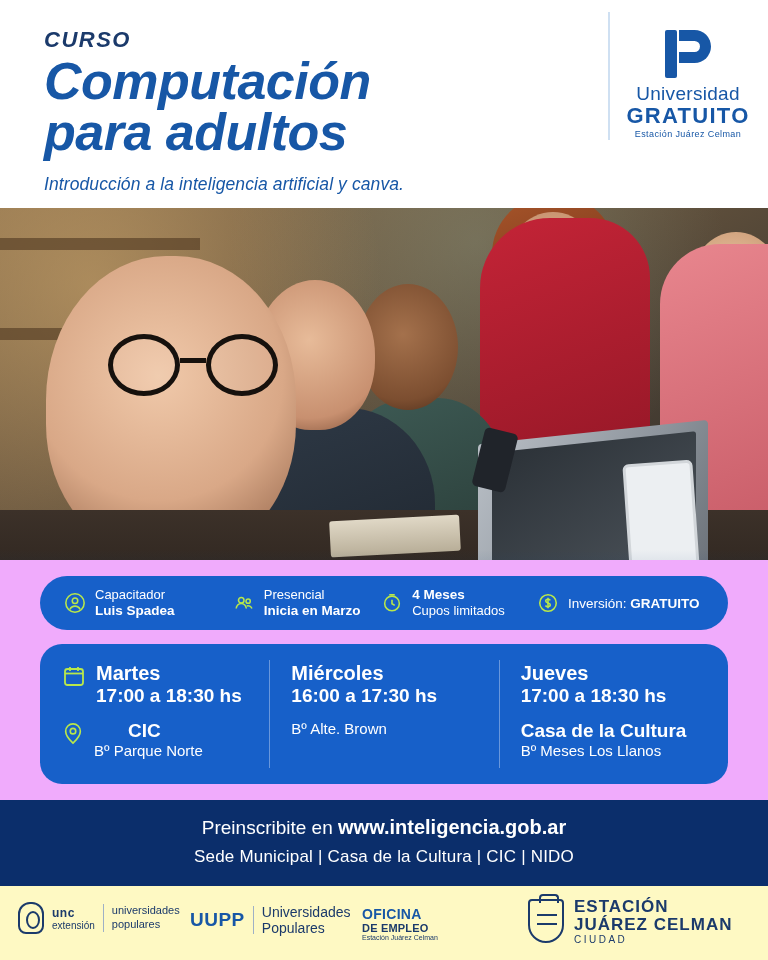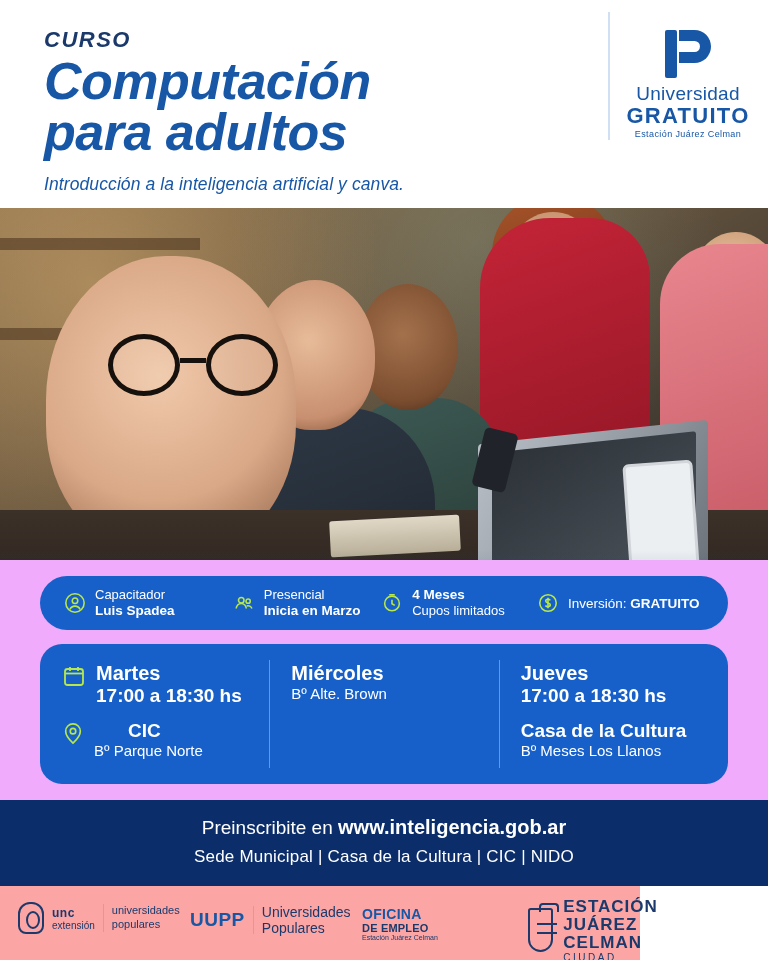--- a/index.html
+++ b/index.html
@@ -356,22 +356,22 @@
     color: #ffffff;
     font-size: 17px;
     margin-top: 6px;
     letter-spacing: 0.2px;
   }
 
   
   .footer {
     position: absolute;
     left: 0; top: 886px;
-    width: 640px; height: 74px;
-    background: #fca5a5;
+    width: 768px; height: 74px;
+    background: #fef9c3;
   }
   .f-item { position: absolute; color: #1b3a6b; }
   .f-unc { left: 18px; top: 16px; display: flex; align-items: center; gap: 8px; }
   .f-unc .seal {
     width: 26px; height: 32px;
     border: 2px solid #1b3a6b;
     border-radius: 12px 12px 8px 8px;
     position: relative;
   }
   .f-unc .seal::after {
@@ -559,20 +559,21 @@
           </span>
           <span>
             <span class="place" style="display:block">CIC</span>
             <span class="neigh" style="display:block">Bº Parque Norte</span>
           </span>
         </div>
       </div>
 
       <div class="col">
         <div class="day">Miércoles</div>
+        <div class="hours">16:00 a 17:30 hs</div>
         <div class="neigh">Bº Alte. Brown</div>
       </div>
 
       <div class="col">
         <div class="day">Jueves</div>
         <div class="hours">17:00 a 18:30 hs</div>
         <div class="place">Casa de la Cultura</div>
         <div class="neigh">Bº Meses Los Llanos</div>
       </div>
     </div>

